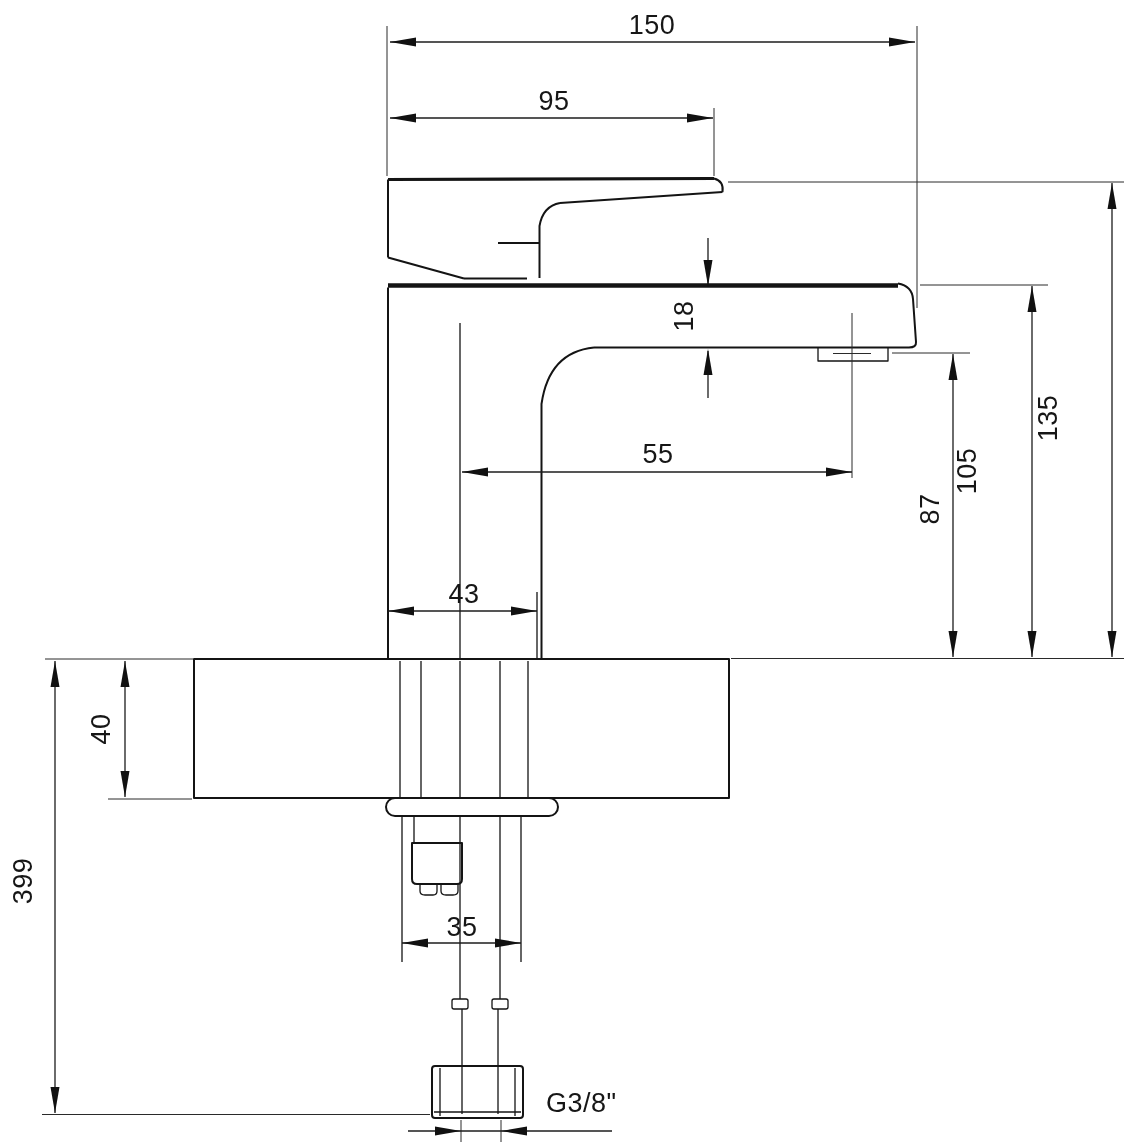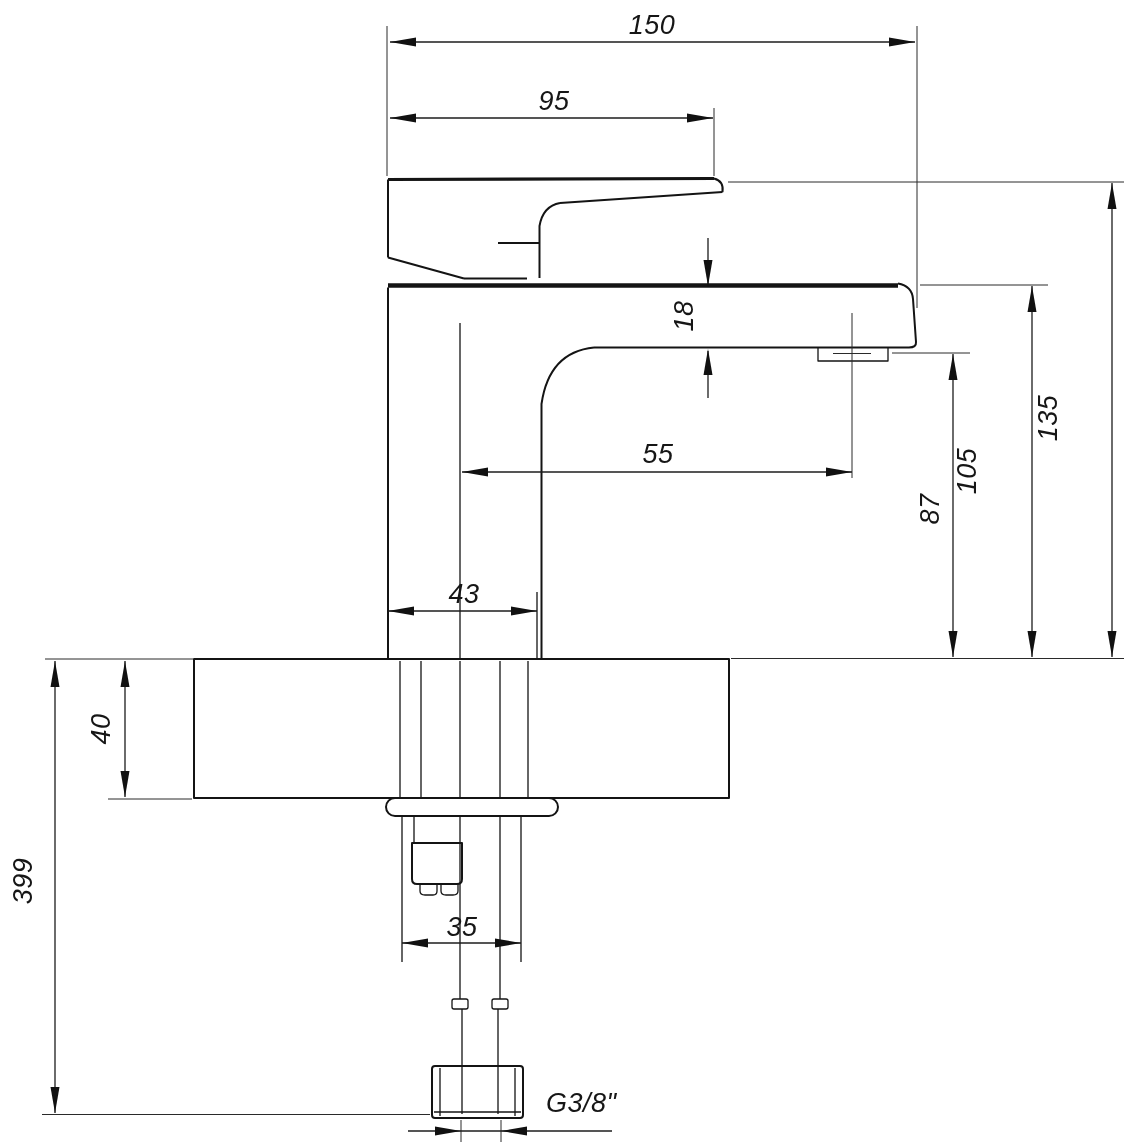--- a/index.html
+++ b/index.html
@@ -9,21 +9,20 @@
     width: 1128px;
     height: 1148px;
     overflow: hidden;
     font-family: "Liberation Sans", sans-serif;
   }
   .drawing-wrap {
     position: relative;
     width: 1128px;
     height: 1148px;
     background: #ffffff;
-    font-style: italic;
   }
   svg { display: block; }
   .outline  { stroke: #141414; fill: none; stroke-linecap: butt; stroke-linejoin: round; }
   .thick    { stroke-width: 4.5; }
   .main     { stroke-width: 2; }
   .thin     { stroke-width: 1.3; }
   .dimline  { stroke: #1c1c1c; stroke-width: 1.3; fill: none; }
   .extline  { stroke: #2a2a2a; stroke-width: 1; fill: none; }
   .arrow    { fill: #111111; stroke: none; }
   .dimtext  {

